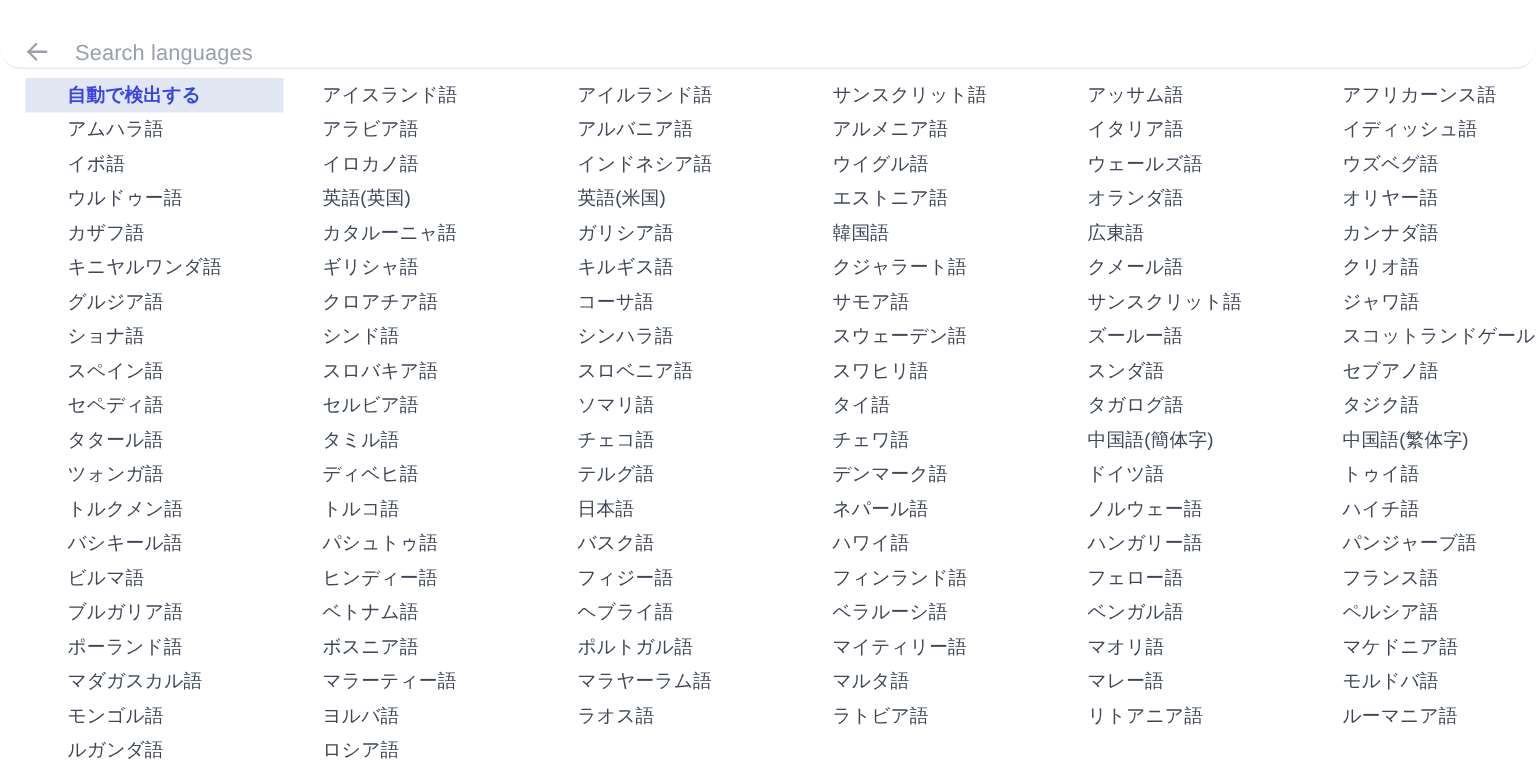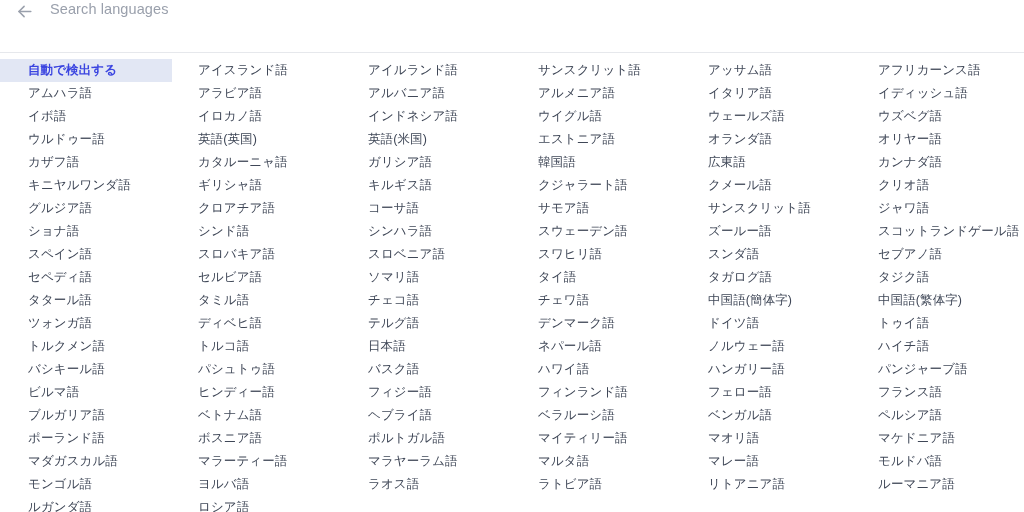--- a/index.html
+++ b/index.html
@@ -12,26 +12,27 @@
     overflow: hidden;
     background: #ffffff;
   }
   body {
     font-family: "Liberation Sans", "DejaVu Sans", sans-serif;
     -webkit-font-smoothing: antialiased;
   }
 
   
   .search-bar {
-    height: 53px;
+    height: 46px;
     display: flex;
-    align-items: flex-start;
+    align-items: flex-end;
     padding-left: 13px;
     background: #ffffff;
     border-bottom: 1px solid #e6e8ec;
+    border-radius: 14px;
   }
   .back-icon {
     width: 22px;
     height: 22px;
     flex: 0 0 22px;
     display: flex;
     align-items: center;
     justify-content: center;
     cursor: pointer;
   }
@@ -53,20 +54,21 @@
   }
 
   
   .lang-grid {
     padding-top: 6px;
     display: grid;
     grid-template-columns: repeat(6, 170px);
     grid-auto-rows: 23px;
     grid-auto-flow: row;
     align-content: start;
+    padding-left: 17px;
   }
   .lang-item {
     display: flex;
     align-items: center;
     padding-left: 28px;
     font-size: 12.5px;
     line-height: 1;
     color: #3f4757;
     white-space: nowrap;
     cursor: pointer;

